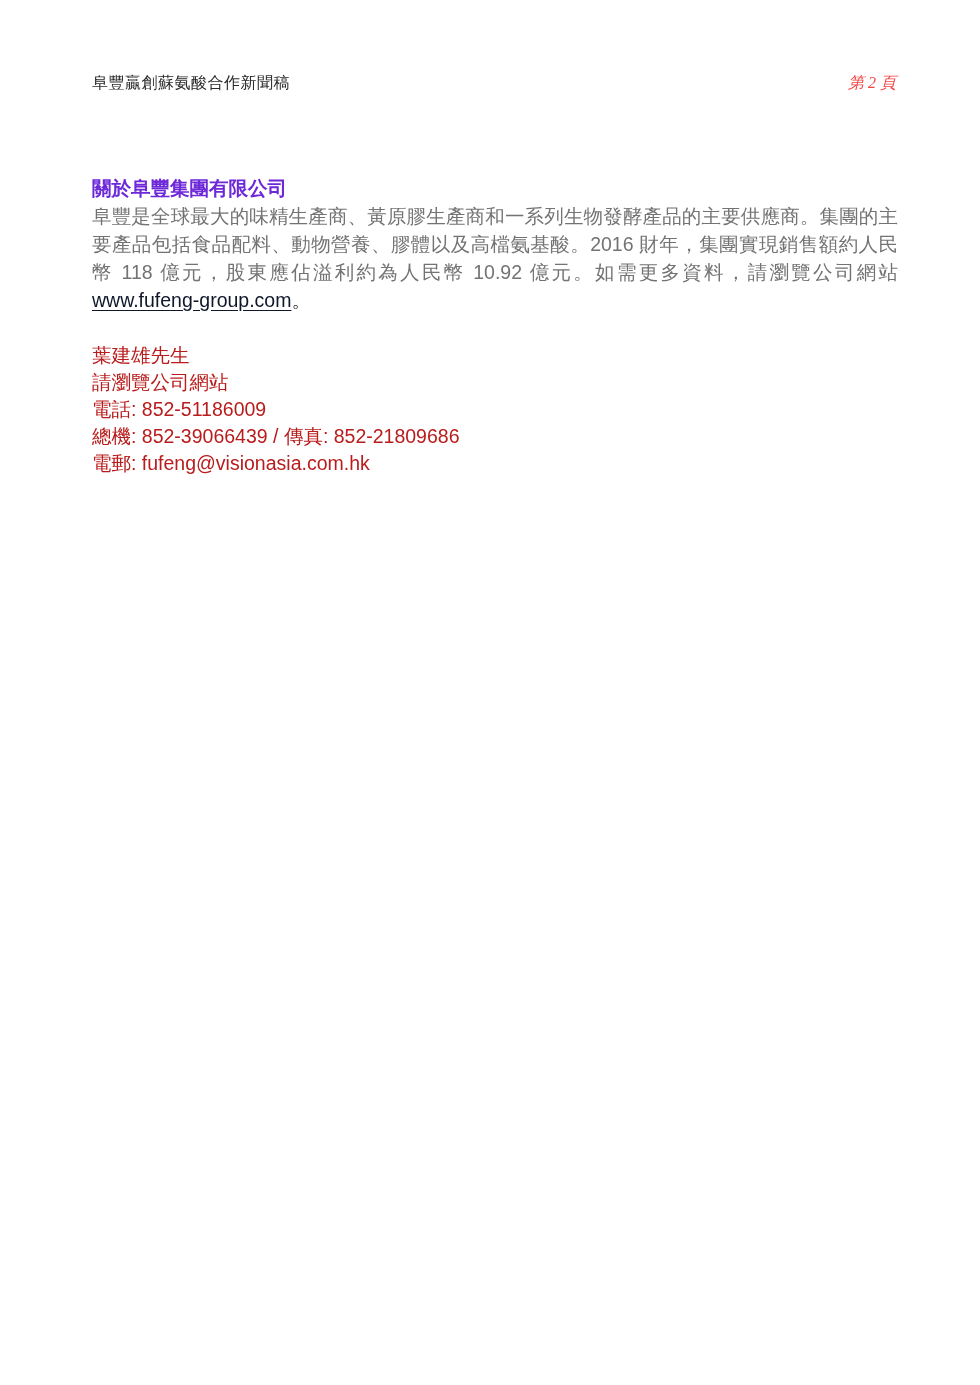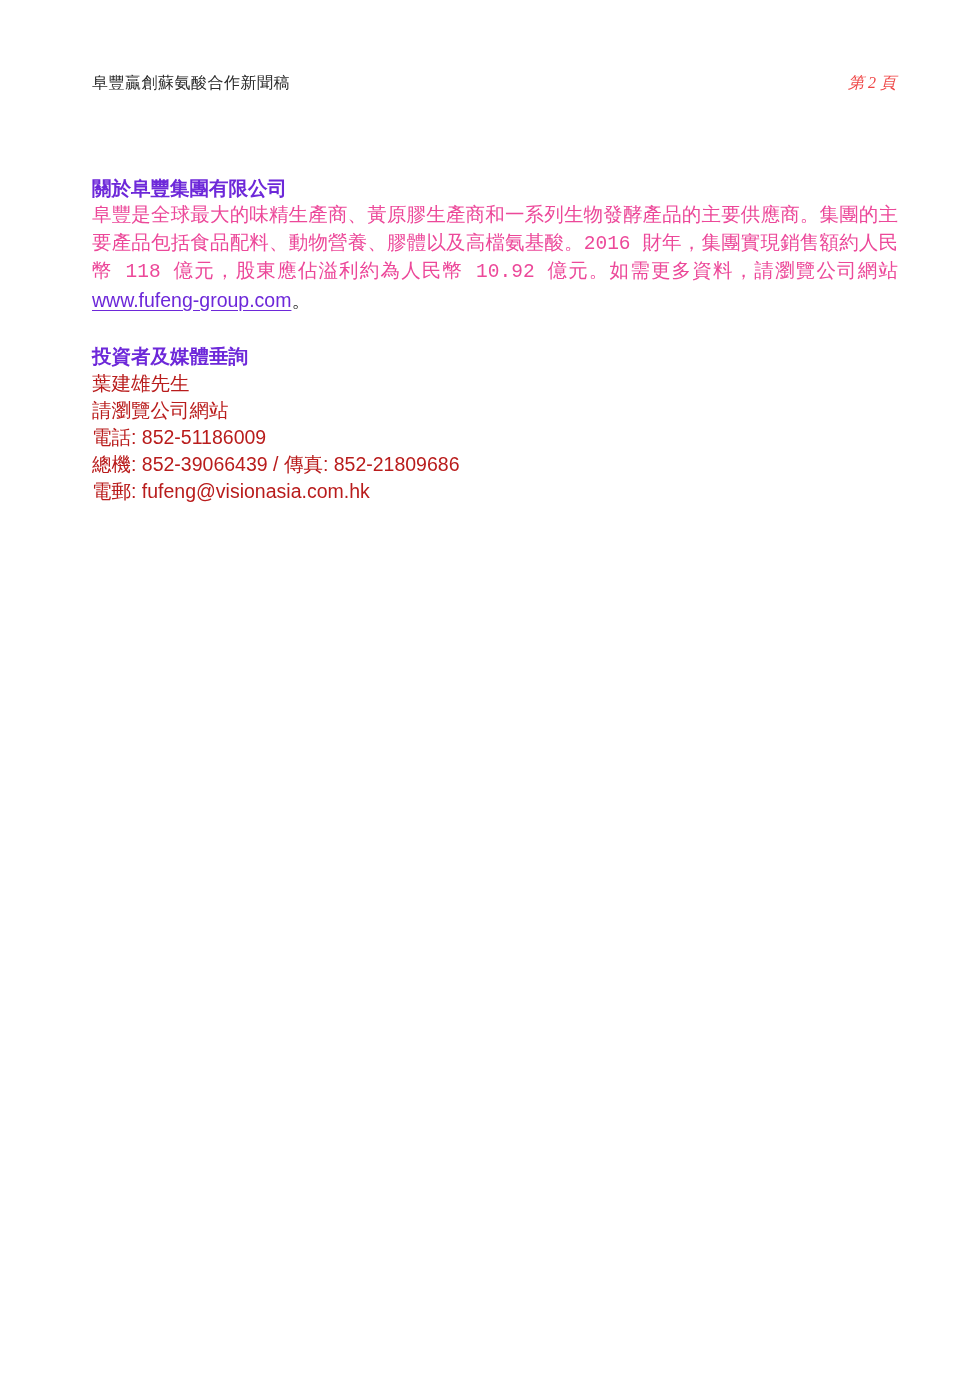--- a/index.html
+++ b/index.html
@@ -46,34 +46,33 @@
     font-size: 19.5px;
     font-weight: bold;
     line-height: 28px;
     color: #6d28d9;
   }
   .para-line {
     font-size: 19.5px;
     line-height: 28px;
     text-align: justify;
     text-align-last: justify;
-    color: #ec4899;
+    color: #737373;
     white-space: nowrap;
-    font-family: Liberation Mono, monospace;
   }
   .para-lastline {
     font-size: 19.5px;
     line-height: 28px;
     text-align: left;
     color: #1b1b1b;
   }
   .url-link {
     text-decoration: underline;
     text-underline-offset: 3px;
-    color: #6d28d9;
+    color: #0f172a;
     margin-top: 24px;
   }
   .section-gap {
     height: 28px;
   }
   .contact-line {
     font-size: 19.5px;
     line-height: 27px;
     color: #b91c1c;
   }
@@ -95,21 +94,20 @@
     <div class="para-line">阜豐是全球最大的味精生產商、黃原膠生產商和一系列生物發酵產品的主要供應商。集團的主</div>
     <div class="para-line">要產品包括食品配料、動物營養、膠體以及高檔氨基酸。2016 財年，集團實現銷售額約人民</div>
     <div class="para-line">幣 118 億元，股東應佔溢利約為人民幣 10.92 億元。如需更多資料，請瀏覽公司網站</div>
 
     <div class="para-lastline">
       <span class="url-link">www.fufeng-group.com</span><span>。</span>
     </div>
 
     <div class="section-gap"></div>
 
-    <div class="section-heading">投資者及媒體垂詢</div>
 
     <div class="contact-line">葉建雄先生</div>
     <div class="contact-line">請瀏覽公司網站</div>
     <div class="contact-line">電話: 852-51186009</div>
     <div class="contact-line">總機: 852-39066439 /  傳真: 852-21809686</div>
     <div class="contact-line">電郵: fufeng@visionasia.com.hk</div>
 
   </div>
 
 </div>

